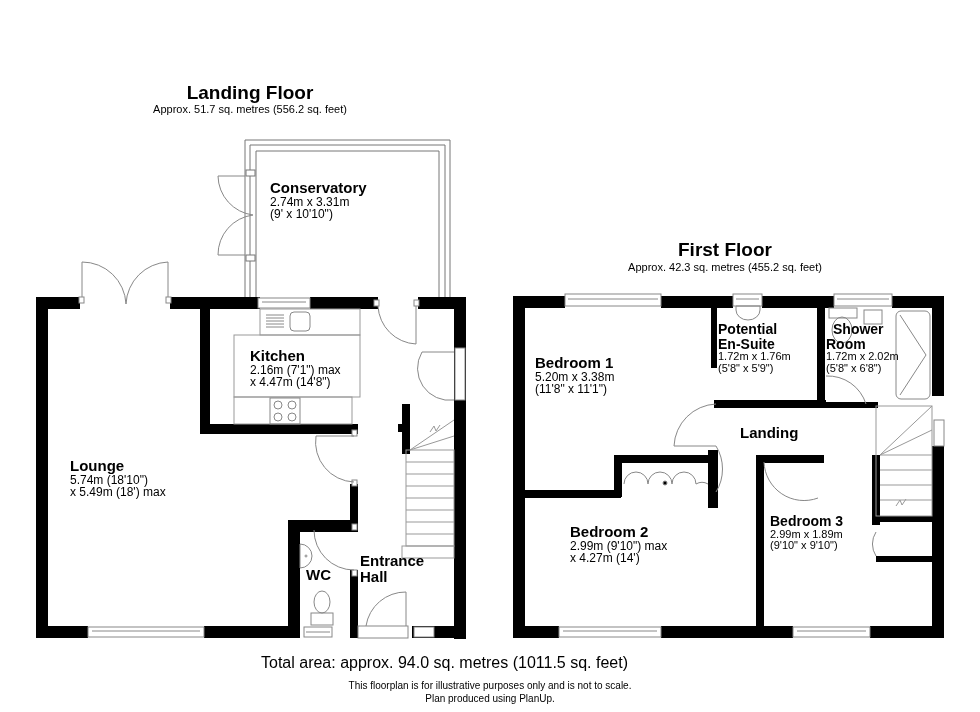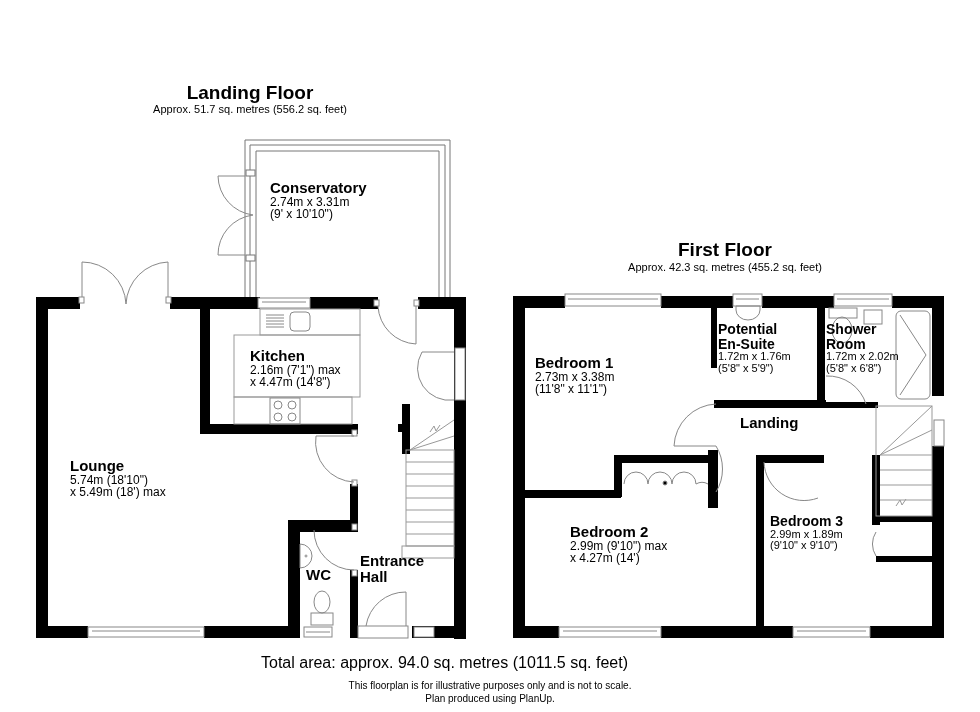--- a/index.html
+++ b/index.html
@@ -280,39 +280,39 @@
   <span class="room-name">WC</span>
 </div>
 
 <div class="room-label" style="left:360px; top:553px; width:80px;">
   <span class="room-name">Entrance</span>
   <span class="room-name">Hall</span>
 </div>
 
 <div class="room-label" style="left:535px; top:355px; width:140px;">
   <span class="room-name">Bedroom 1</span>
-  <span class="room-dim">2.73m x 3.38m</span>
+  <span class="room-dim">5.20m x 3.38m</span>
   <span class="room-dim">(11'8" x 11'1")</span>
 </div>
 
 <div class="room-label" style="left:718px; top:322px; width:98px;">
   <span class="room-name" style="font-size:14px;">Potential</span>
   <span class="room-name" style="font-size:14px;">En-Suite</span>
   <span class="room-dim" style="font-size:11px;">1.72m x 1.76m</span>
   <span class="room-dim" style="font-size:11px;">(5'8" x 5'9")</span>
 </div>
 
 <div class="room-label" style="left:826px; top:322px; width:100px;">
-  <span class="room-name" style="font-size:14px;">Shower</span>
+  <span class="room-name" style="font-size:14px;padding-left:7px;">Shower</span>
   <span class="room-name" style="font-size:14px;">Room</span>
   <span class="room-dim" style="font-size:11px;">1.72m x 2.02m</span>
   <span class="room-dim" style="font-size:11px;">(5'8" x 6'8")</span>
 </div>
 
-<div class="room-label" style="left:740px; top:415px; width:100px;">
+<div class="room-label" style="left:740px; top:425px; width:100px;">
   <span class="room-name">Landing</span>
 </div>
 
 <div class="room-label" style="left:570px; top:524px; width:150px;">
   <span class="room-name">Bedroom 2</span>
   <span class="room-dim">2.99m (9'10") max</span>
   <span class="room-dim">x 4.27m (14')</span>
 </div>
 
 <div class="room-label" style="left:770px; top:514px; width:104px;">

